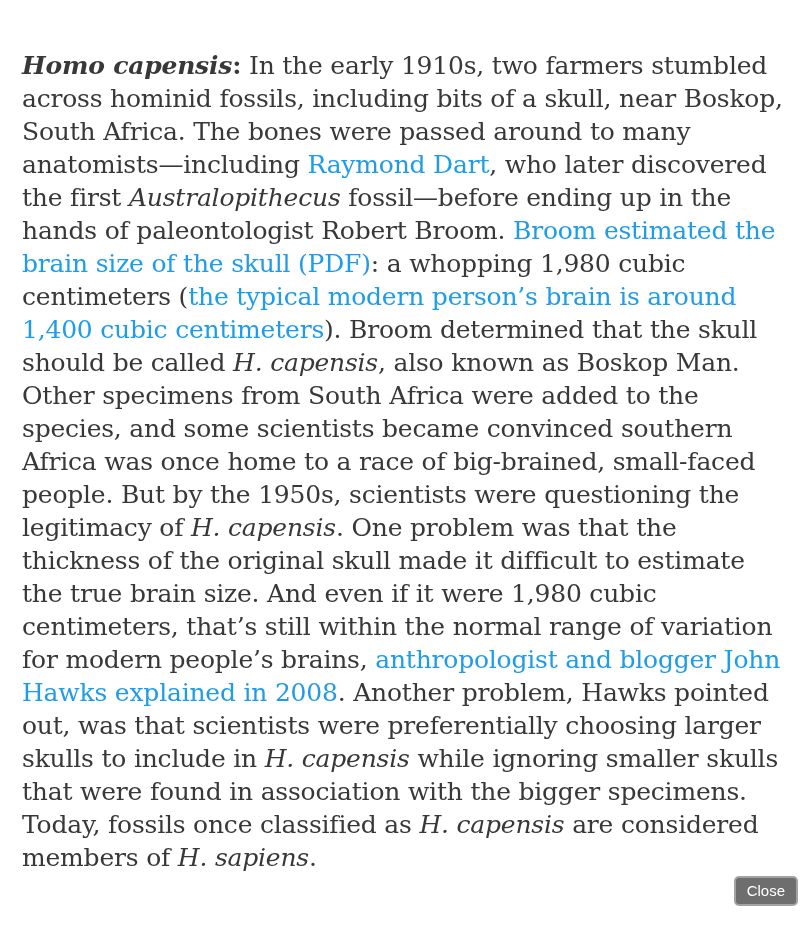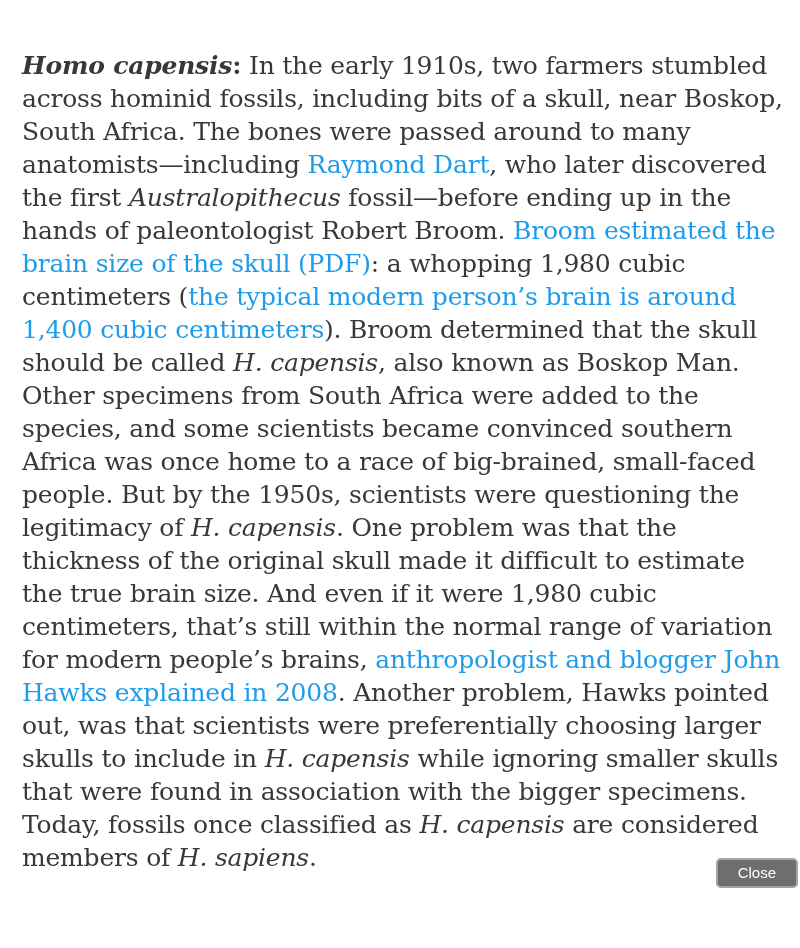--- a/index.html
+++ b/index.html
@@ -40,30 +40,30 @@
   .seg-italic {
     font-style: italic;
   }
   a.seg-link {
     color: var(--link-color);
     text-decoration: none;
     cursor: pointer;
   }
   .close-btn {
     position: absolute;
-    top: 858px;
+    top: 876px;
     right: 2px;
     background: var(--btn-bg);
     color: var(--btn-text);
     border: 2px solid var(--btn-border);
     border-radius: 5px;
     font-family: "Liberation Sans", sans-serif;
     font-size: 15px;
     line-height: 18px;
-    padding: 4px 20px;
+    padding: 4px 11px;
     cursor: pointer;
   }
 </style>
 </head>
 <body>
 
 <main>
   <p class="article"><span class="seg-bold-italic">Homo capensis</span><span class="seg-bold">:</span><span class="seg-normal"> In the early 1910s, two farmers stumbled across hominid fossils, including bits of a skull, near Boskop, South Africa. The bones were passed around to many anatomists—including </span><a class="seg-link" href="#">Raymond Dart</a><span class="seg-normal">, who later discovered the first </span><span class="seg-italic">Australopithecus</span><span class="seg-normal"> fossil—before ending up in the hands of paleontologist Robert Broom. </span><a class="seg-link" href="#">Broom estimated the brain size of the skull (PDF)</a><span class="seg-normal">: a whopping 1,980 cubic centimeters (</span><a class="seg-link" href="#">the typical modern person’s brain is around 1,400 cubic centimeters</a><span class="seg-normal">). Broom determined that the skull should be called </span><span class="seg-italic">H. capensis</span><span class="seg-normal">, also known as Boskop Man. Other specimens from South Africa were added to the species, and some scientists became convinced southern Africa was once home to a race of big-brained, small-faced people. But by the 1950s, scientists were questioning the legitimacy of </span><span class="seg-italic">H. capensis</span><span class="seg-normal">. One problem was that the thickness of the original skull made it difficult to estimate the true brain size. And even if it were 1,980 cubic centimeters, that’s still within the normal range of variation for modern people’s brains, </span><a class="seg-link" href="#">anthropologist and blogger John Hawks explained in 2008</a><span class="seg-normal">. Another problem, Hawks pointed out, was that scientists were preferentially choosing larger skulls to include in </span><span class="seg-italic">H. capensis</span><span class="seg-normal"> while ignoring smaller skulls that were found in association with the bigger specimens. Today, fossils once classified as </span><span class="seg-italic">H. capensis</span><span class="seg-normal"> are considered members of </span><span class="seg-italic">H. sapiens</span><span class="seg-normal">.</span></p>
 </main>
 

